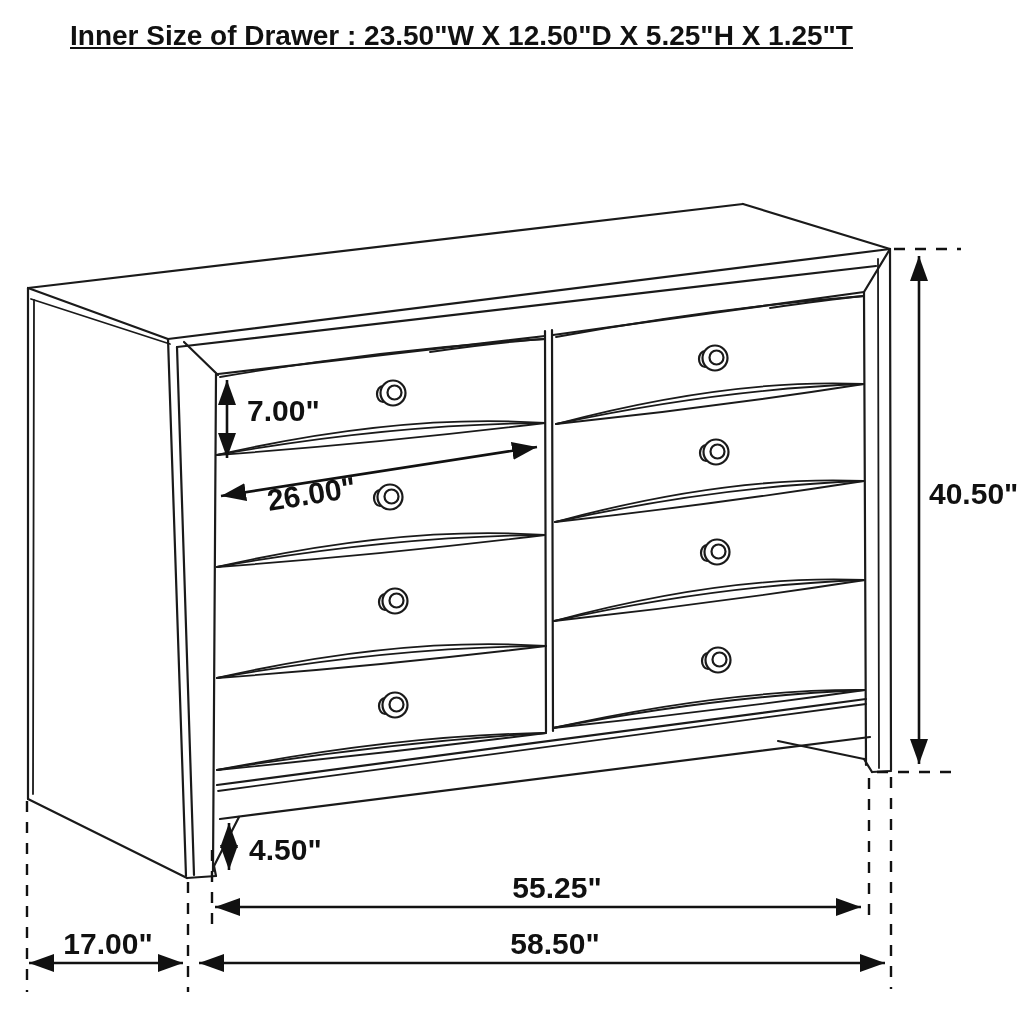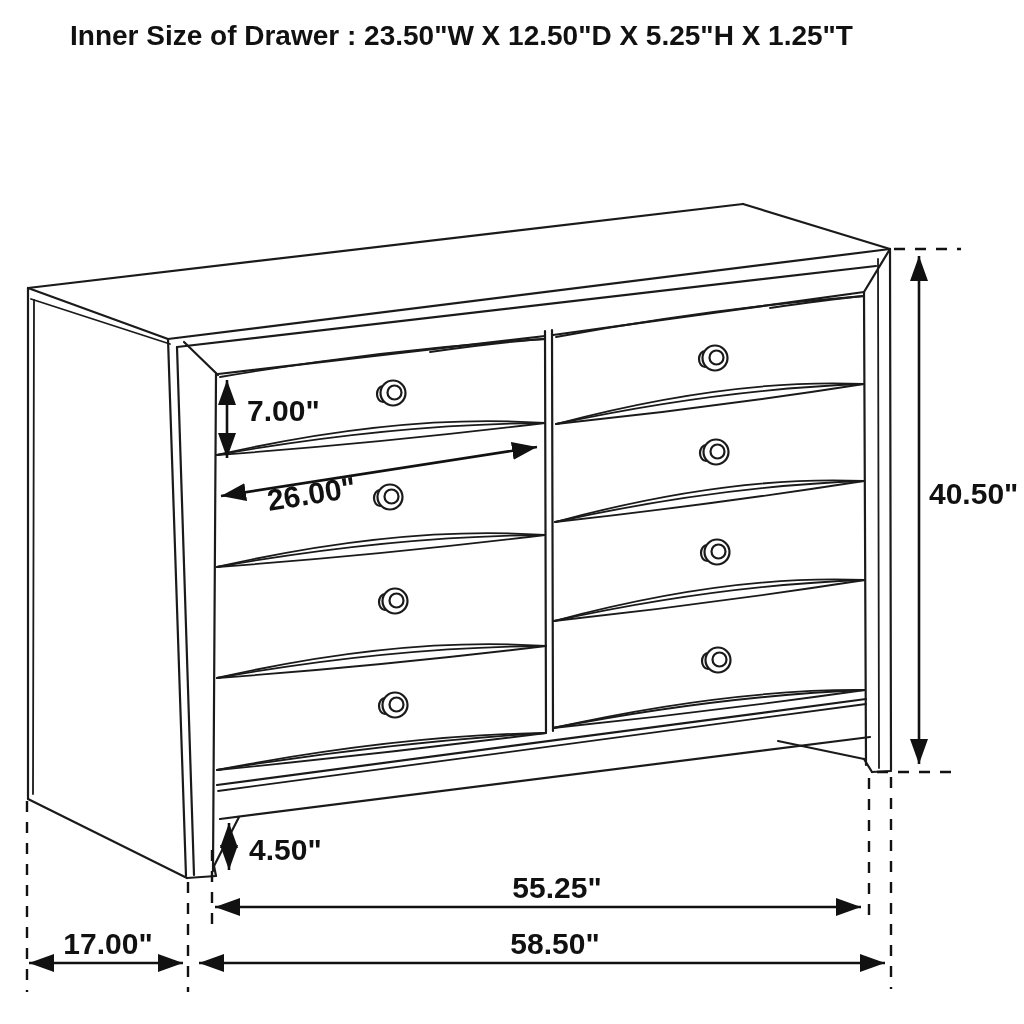--- a/index.html
+++ b/index.html
@@ -11,20 +11,21 @@
     overflow:hidden;
   }
   .title{
     position:absolute;
     top:20px;left:70px;
     font-size:28px;
     font-weight:bold;
     color:#111;
     letter-spacing:0px;
     white-space:nowrap;
+    text-decoration:underline;
   }
   svg{position:absolute;top:0;left:0;}
   .ln{stroke:#1a1a1a;stroke-width:2.2;fill:none;stroke-linecap:round;}
   .lnthin{stroke:#1a1a1a;stroke-width:1.8;fill:none;stroke-linecap:round;}
   .dim{stroke:#111;stroke-width:2.6;fill:none;}
   .dash{stroke:#111;stroke-width:2.4;fill:none;stroke-dasharray:11 10;}
   .dimtxt{
     font-family:"Liberation Sans", sans-serif;
     font-weight:bold;
     font-size:30px;

